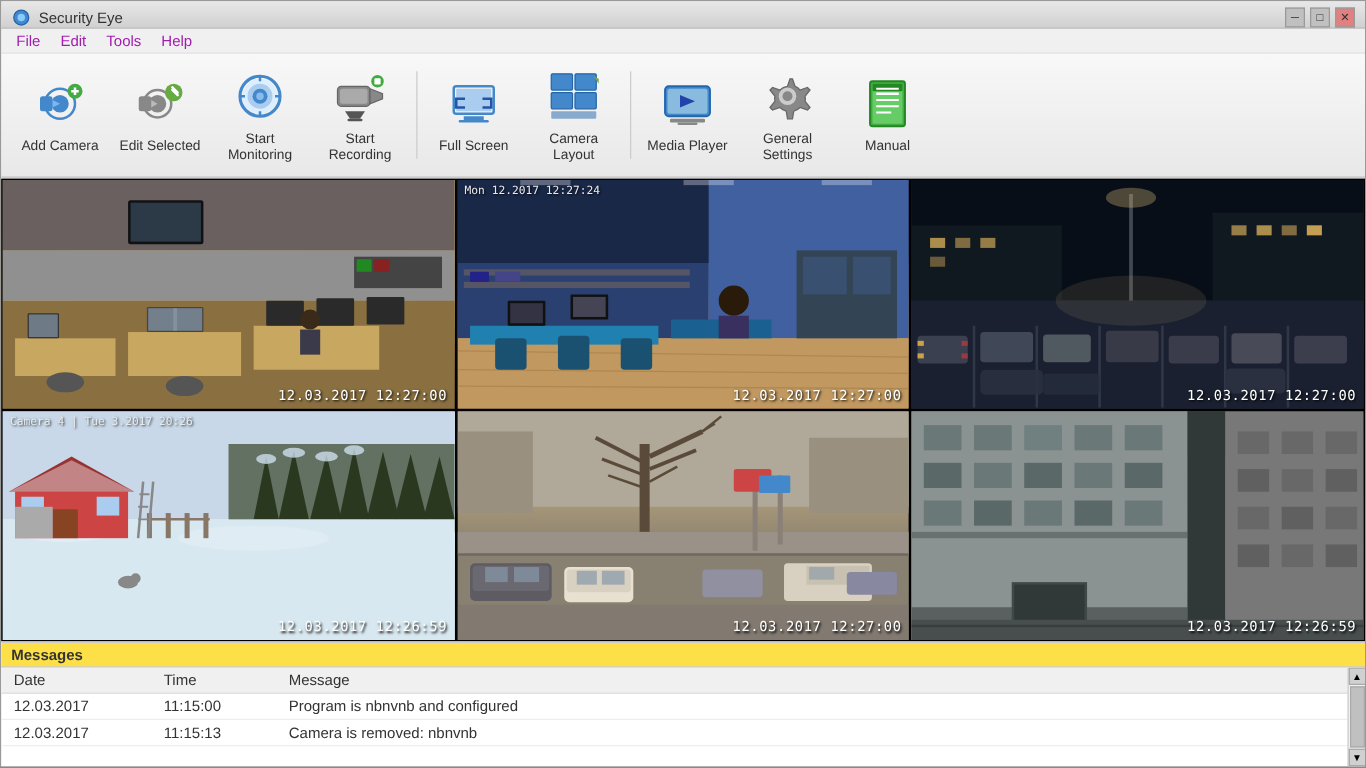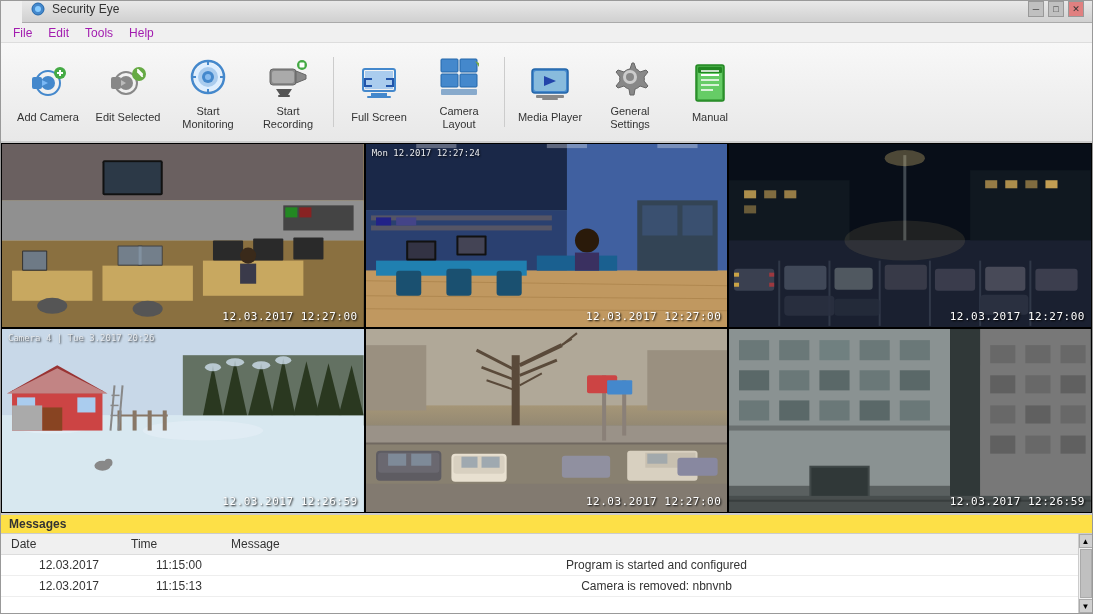--- a/index.html
+++ b/index.html
@@ -11,26 +11,25 @@
       overflow: hidden;
       display: flex;
       flex-direction: column;
       border: 1px solid #999;
     }
     
     #title-bar {
       background: linear-gradient(to bottom, #e8e8e8, #d0d0d0);
       height: 22px;
       display: flex;
-      align-items: flex-start;
+      align-items: flex-end;
       padding: 0 8px;
       border-bottom: 1px solid #aaa;
       justify-content: space-between;
       flex-shrink: 0;
-      margin-left: 21px;
     }
     #title-bar-left {
       display: flex;
       align-items: center;
       gap: 6px;
       font-size: 12px;
       color: #333;
     }
     #title-bar-controls {
       display: flex;
@@ -230,21 +229,20 @@
       grid-template-columns: 120px 100px 1fr;
       background: #f0f0f0;
       border-bottom: 1px solid #ddd;
       padding: 2px 8px;
     }
     .msg-row {
       display: grid;
       grid-template-columns: 120px 100px 1fr;
       border-bottom: 1px solid #eee;
       padding: 2px 8px;
-      text-align: center;
     }
     .msg-col {
       font-size: 12px;
       color: #333;
       padding: 1px 2px;
     }
     .msg-col-header {
       font-size: 12px;
       color: #333;
       font-weight: normal;
@@ -790,21 +788,21 @@
   </div>
   <div id="messages-table">
     <div class="msg-row-header">
       <span class="msg-col-header">Date</span>
       <span class="msg-col-header">Time</span>
       <span class="msg-col-header">Message</span>
     </div>
     <div class="msg-row">
       <span class="msg-col">12.03.2017</span>
       <span class="msg-col">11:15:00</span>
-      <span class="msg-col">Program is started and configured</span>
+      <span class="msg-col">Program is nbnvnb and configured</span>
     </div>
     <div class="msg-row">
       <span class="msg-col">12.03.2017</span>
       <span class="msg-col">11:15:13</span>
       <span class="msg-col">Camera is removed: nbnvnb</span>
     </div>
     <div id="scrollbar">
       <div class="scroll-arrow">▲</div>
       <div class="scroll-thumb"></div>
       <div class="scroll-arrow">▼</div>

